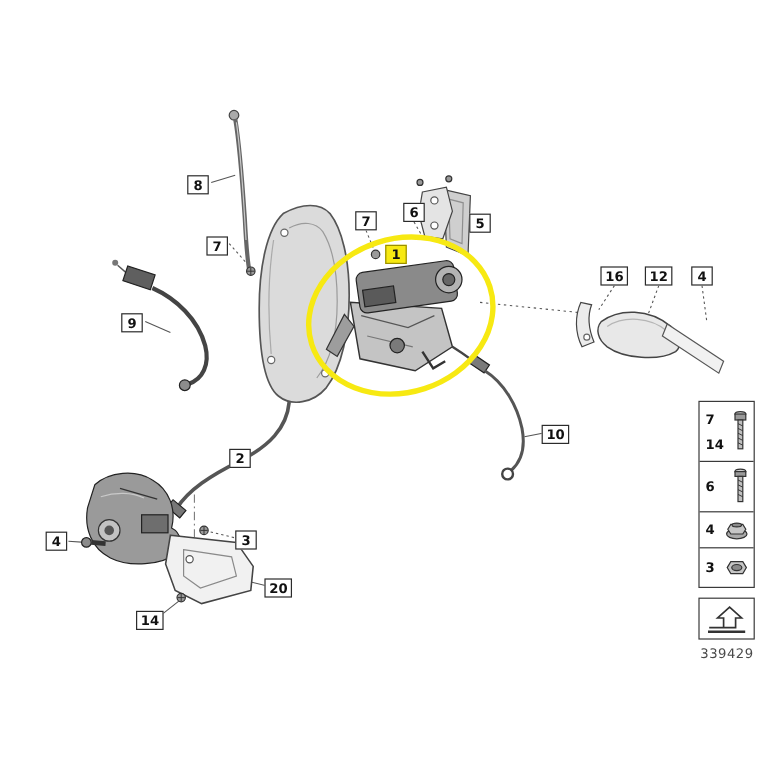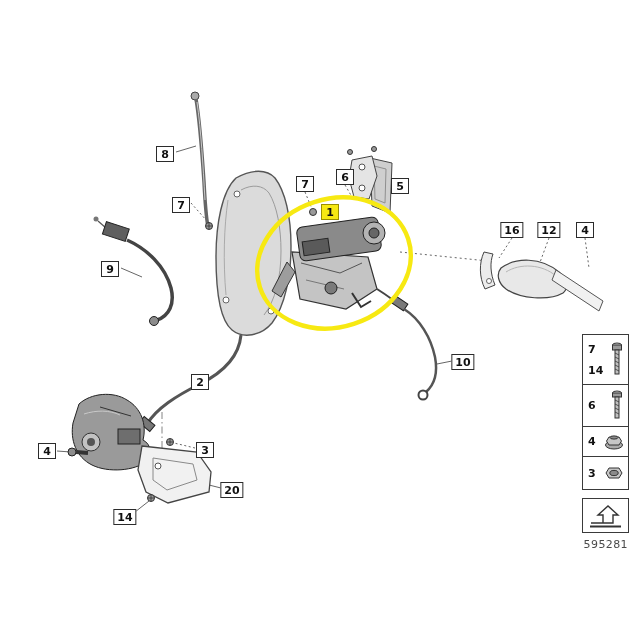--- a/index.html
+++ b/index.html
@@ -262,15 +262,15 @@
     </div>
   </div>
 
   <div class="dirbox">
     <svg width="37" height="26" viewBox="0 0 37 26">
       <path d="M4,20 L16,20 L16,12 L11,12 L21,3 L31,12 L26,12 L26,20 Z" fill="#ffffff" stroke="#333" stroke-width="1.4"></path>
       <path d="M3,23.5 L34,23.5" stroke="#333" stroke-width="2"></path>
     </svg>
   </div>
 
-  <div class="partnum">595281</div>
+  <div class="partnum">339429</div>
 
 </div>
 
 </body></html>

